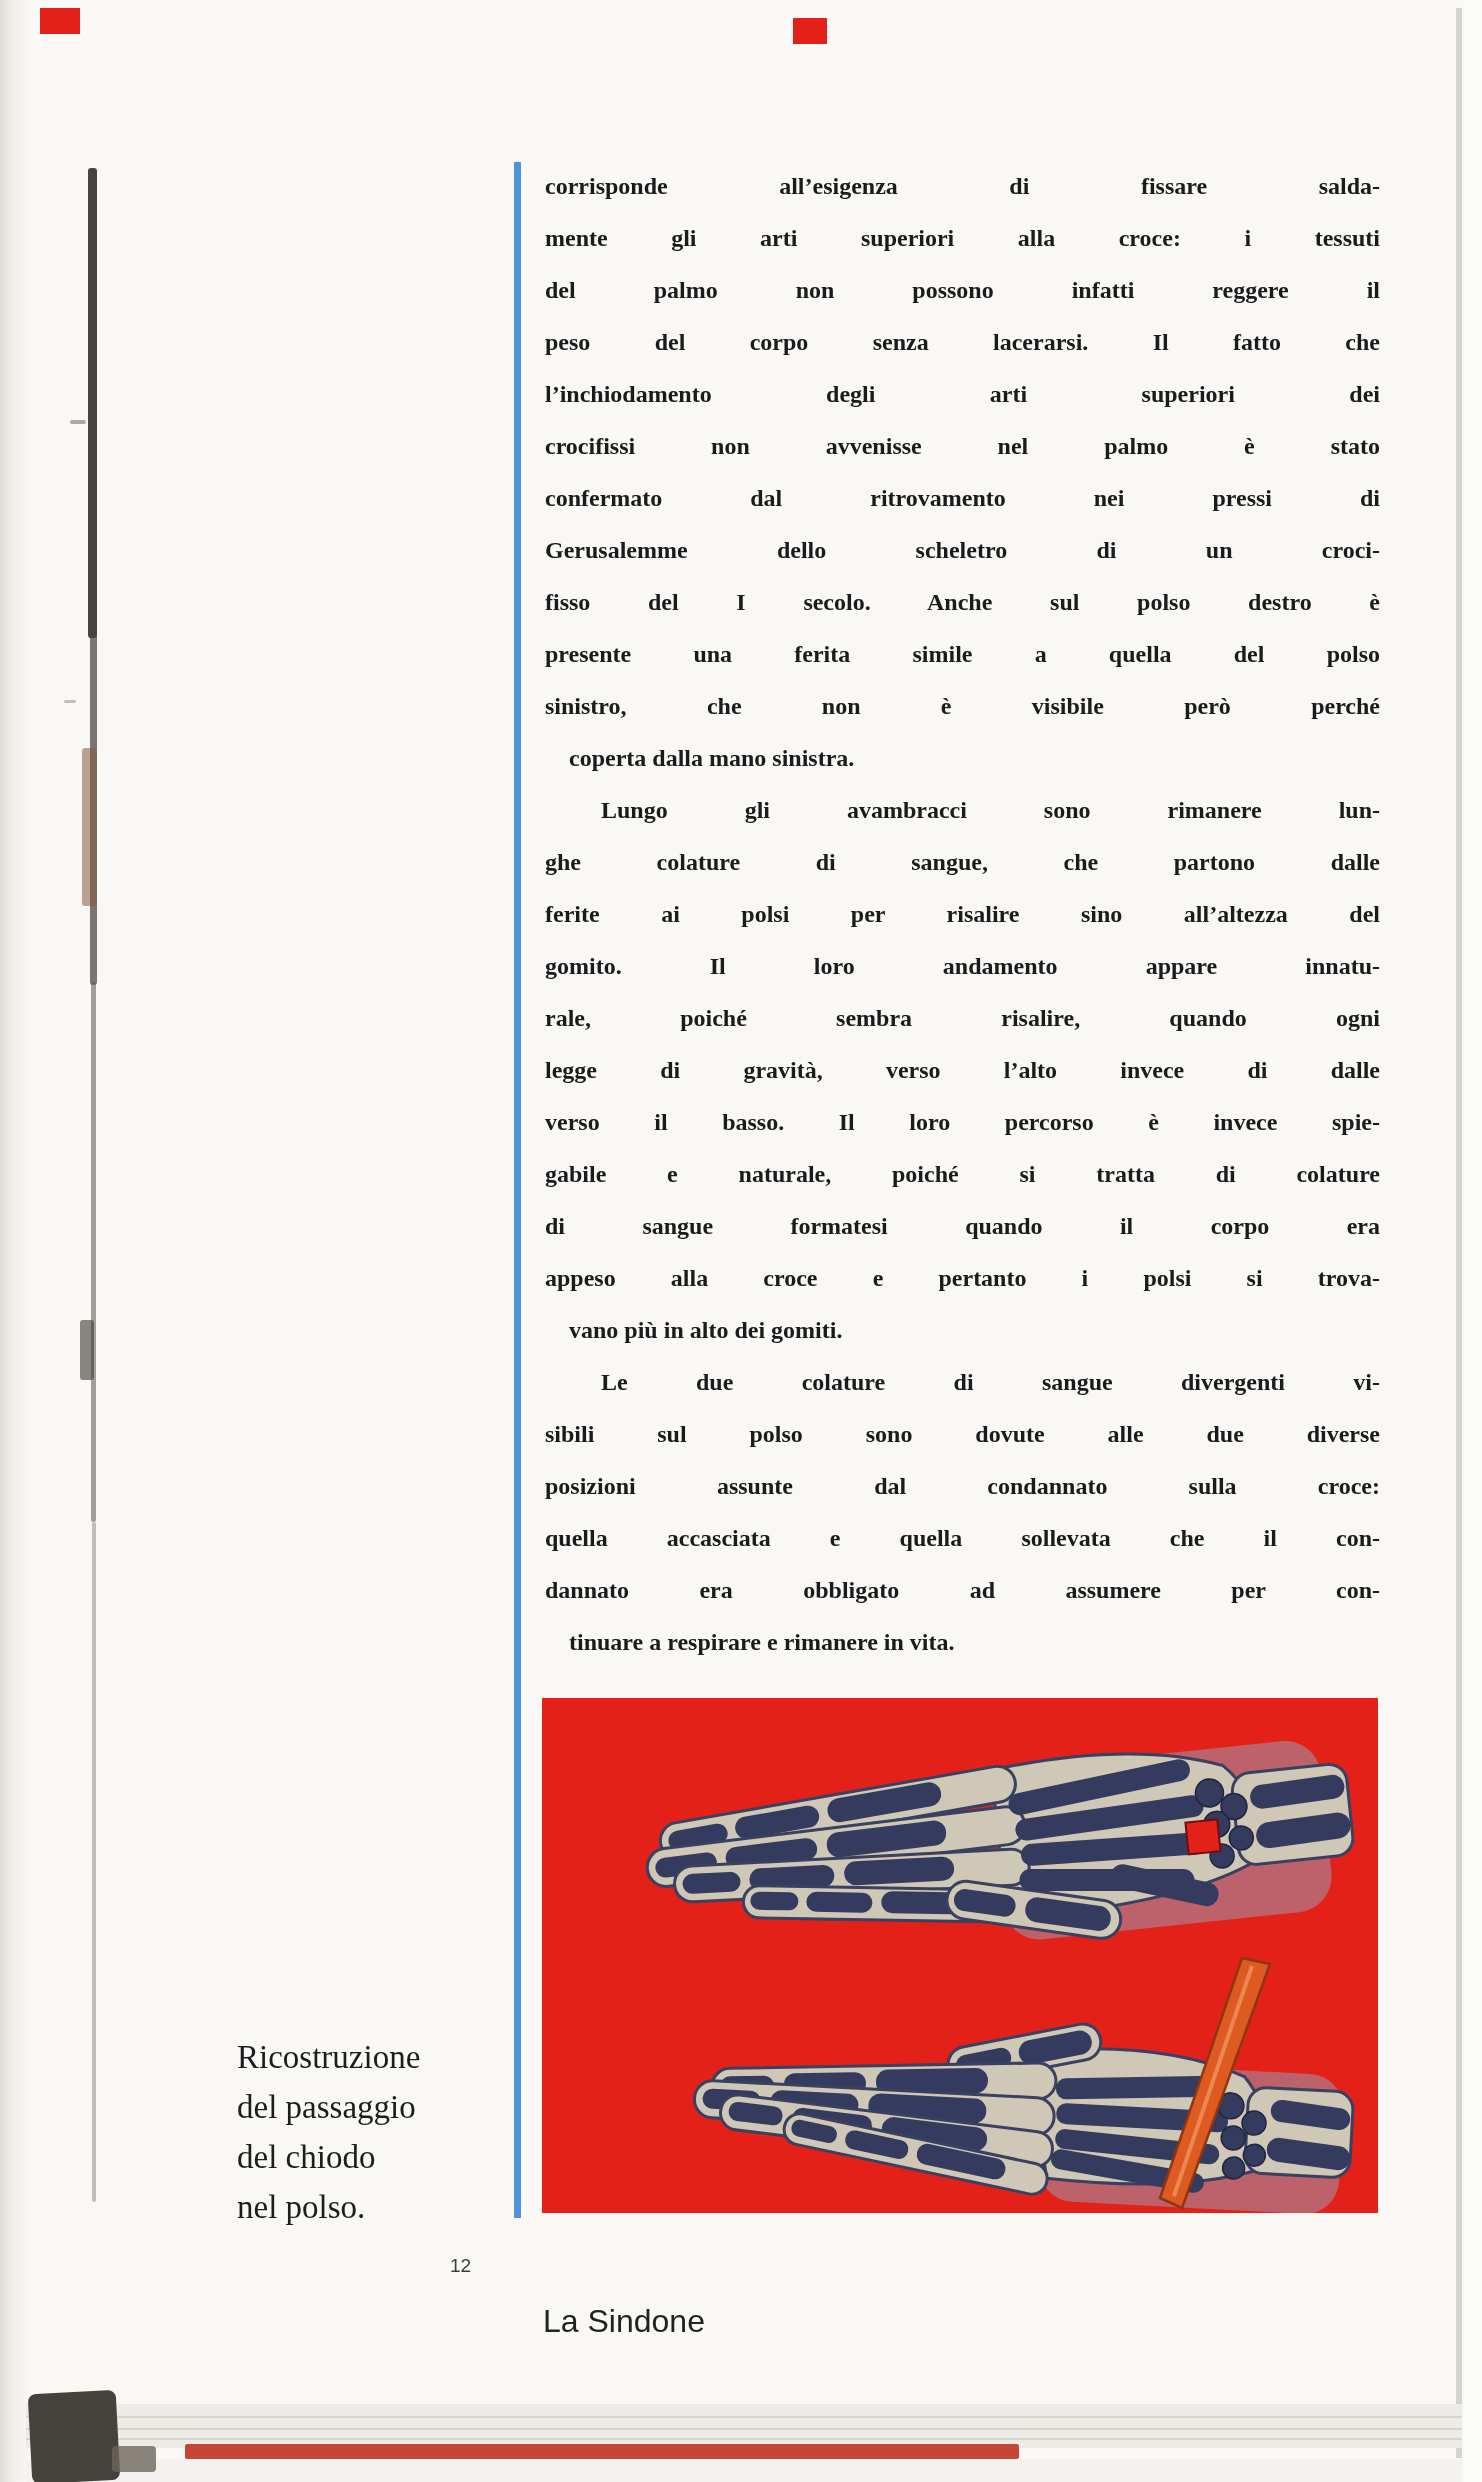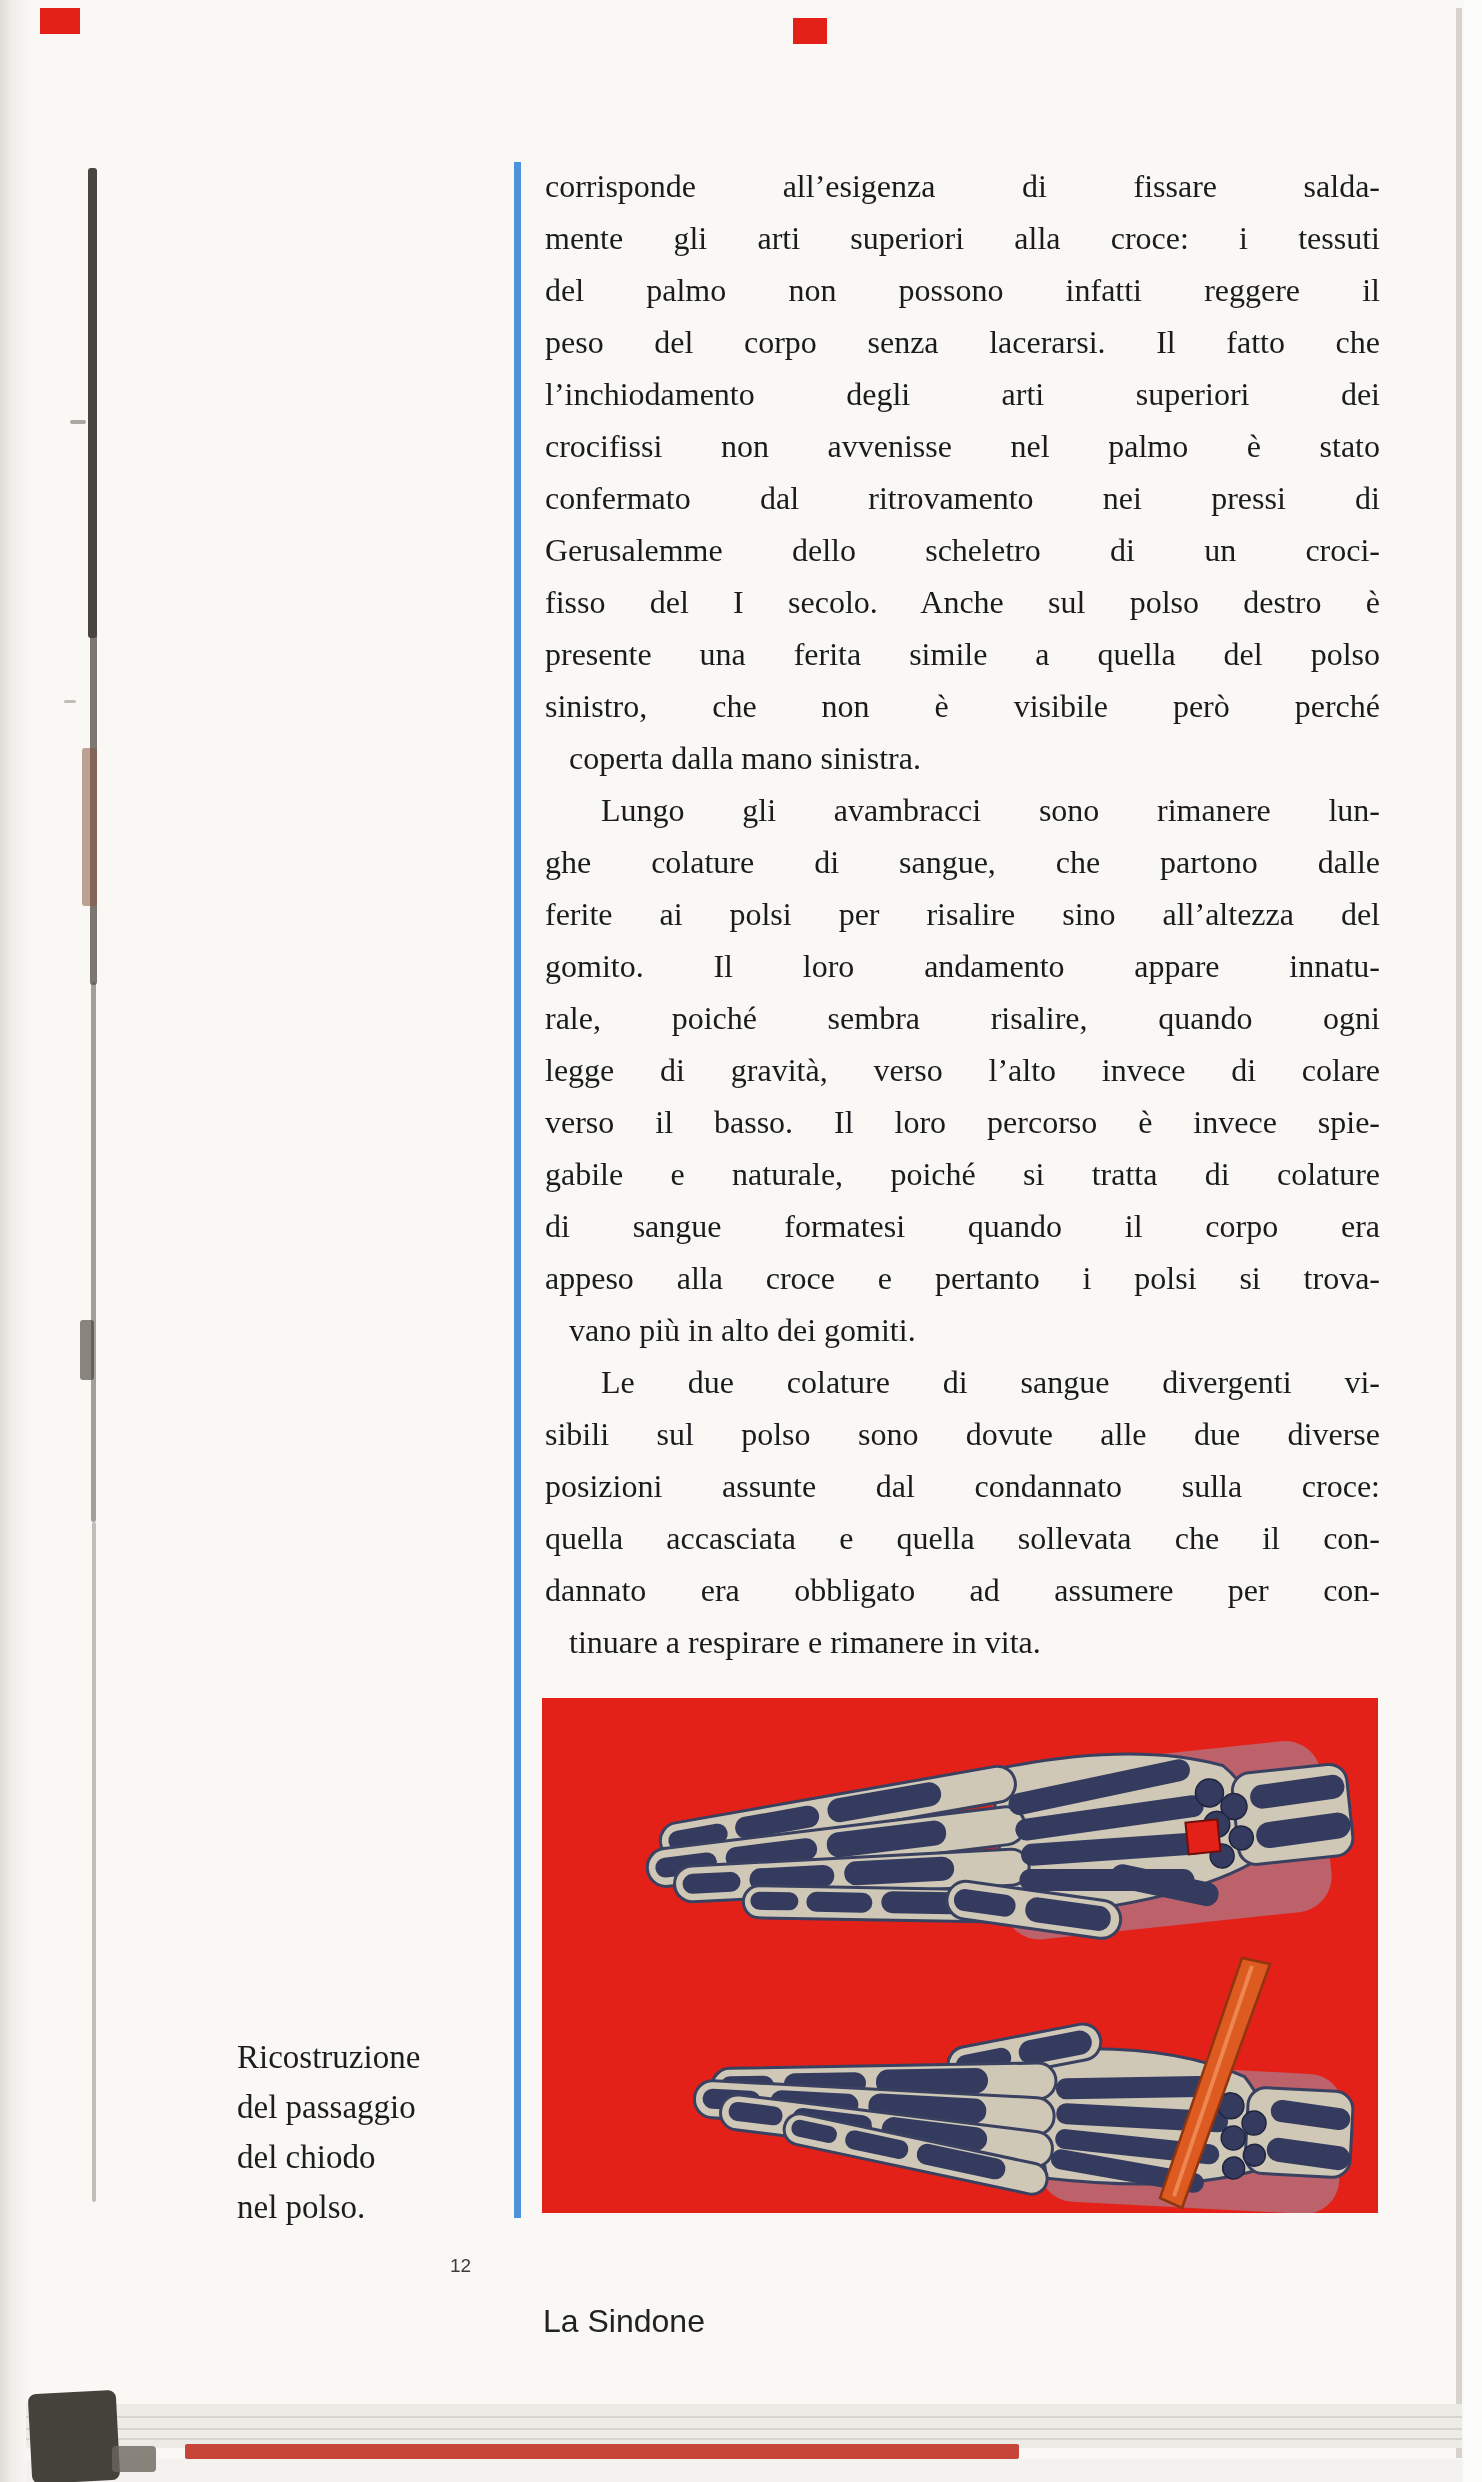--- a/index.html
+++ b/index.html
@@ -44,21 +44,21 @@
   .ink-mark { position:absolute; background:var(--figure-red,#e32119); }
   .ink-mark-1 { left:40px; top:8px; width:40px; height:26px; }
   .ink-mark-2 { left:793px; top:18px; width:34px; height:26px; }
 
   
   .blue-rule { position:absolute; left:514px; top:162px; width:7px; height:2056px;
     background:var(--rule-blue,#4e93d9); }
 
   
   .text-column { position:absolute; left:545px; top:160px; width:835px;
-    font-size:32px; line-height:52px; color:var(--text,#1b1b1d); }
+    font-size:24px; line-height:52px; color:var(--text,#1b1b1d);font-weight:bold; }
   .tl { text-align:justify; text-align-last:justify; height:52px; overflow:hidden; white-space:nowrap; }
   .tl.last { text-align-last:left;margin-left:24px; }
   .tl.ind { padding-left:56px; }
 
   
   .margin-caption { position:absolute; left:237px; top:2032px; width:280px;
     font-size:33px; line-height:50px; color:#1d1d1f; }
 
   
   .figure { position:absolute; left:542px; top:1698px; width:836px; height:515px;
@@ -110,21 +110,21 @@
       <div class="tl">presente una ferita simile a quella del polso</div>
       <div class="tl">sinistro, che non è visibile però perché</div>
       <div class="tl last">coperta dalla mano sinistra.</div>
     </div>
     <div class="para">
       <div class="tl ind">Lungo gli avambracci sono rimanere lun-</div>
       <div class="tl">ghe colature di sangue, che partono dalle</div>
       <div class="tl">ferite ai polsi per risalire sino all’altezza del</div>
       <div class="tl">gomito. Il loro andamento appare innatu-</div>
       <div class="tl">rale, poiché sembra risalire, quando ogni</div>
-      <div class="tl">legge di gravità, verso l’alto invece di colare</div>
+      <div class="tl">legge di gravità, verso l’alto invece di dalle</div>
       <div class="tl">verso il basso. Il loro percorso è invece spie-</div>
       <div class="tl">gabile e naturale, poiché si tratta di colature</div>
       <div class="tl">di sangue formatesi quando il corpo era</div>
       <div class="tl">appeso alla croce e pertanto i polsi si trova-</div>
       <div class="tl last">vano più in alto dei gomiti.</div>
     </div>
     <div class="para">
       <div class="tl ind">Le due colature di sangue divergenti vi-</div>
       <div class="tl">sibili sul polso sono dovute alle due diverse</div>
       <div class="tl">posizioni assunte dal condannato sulla croce:</div>

